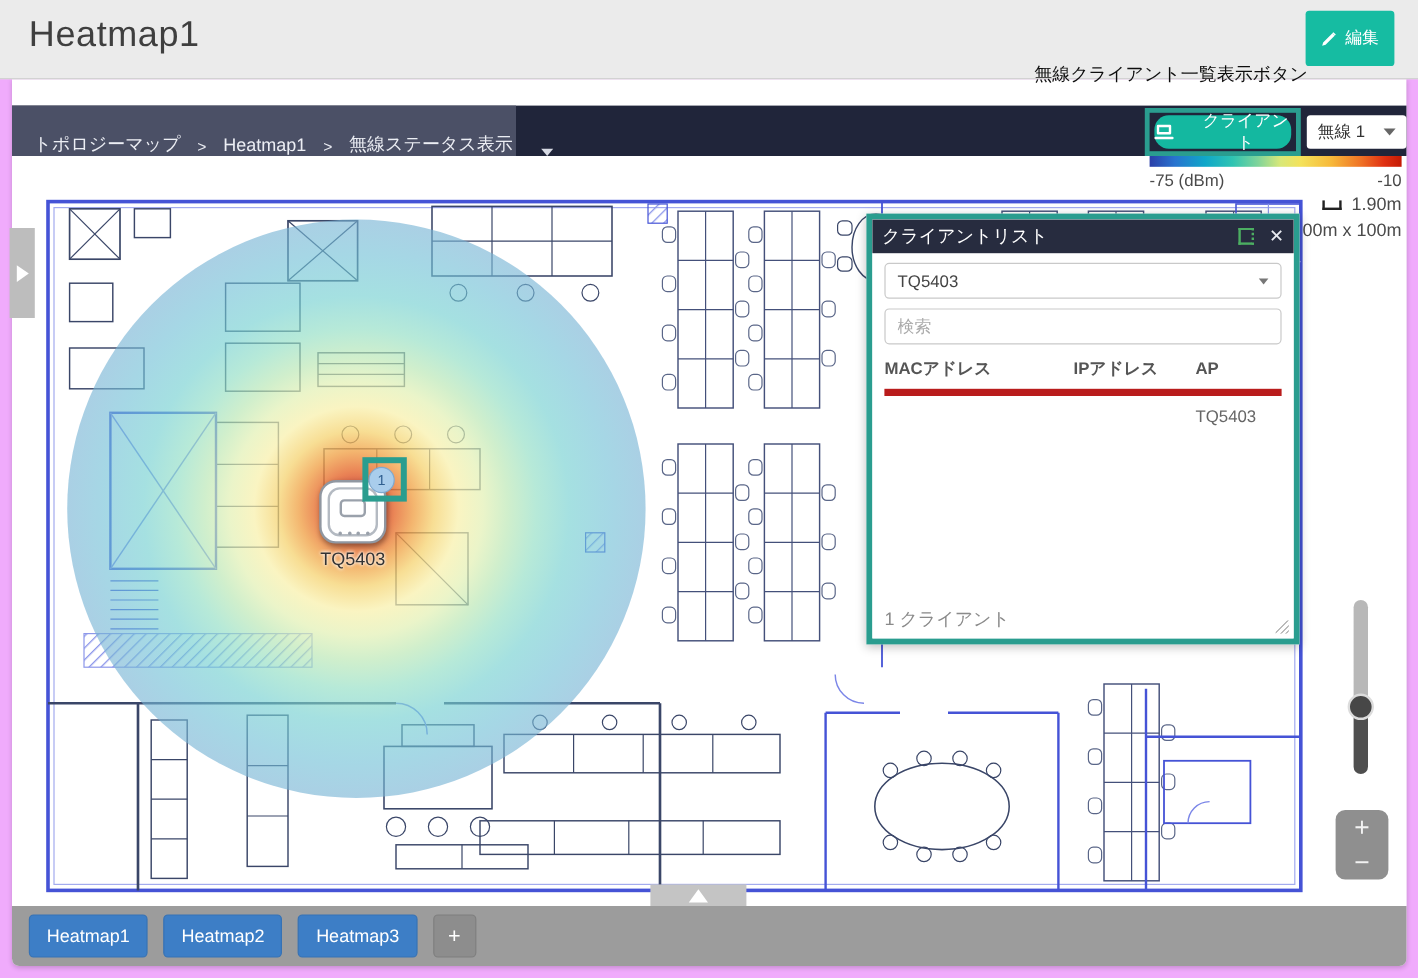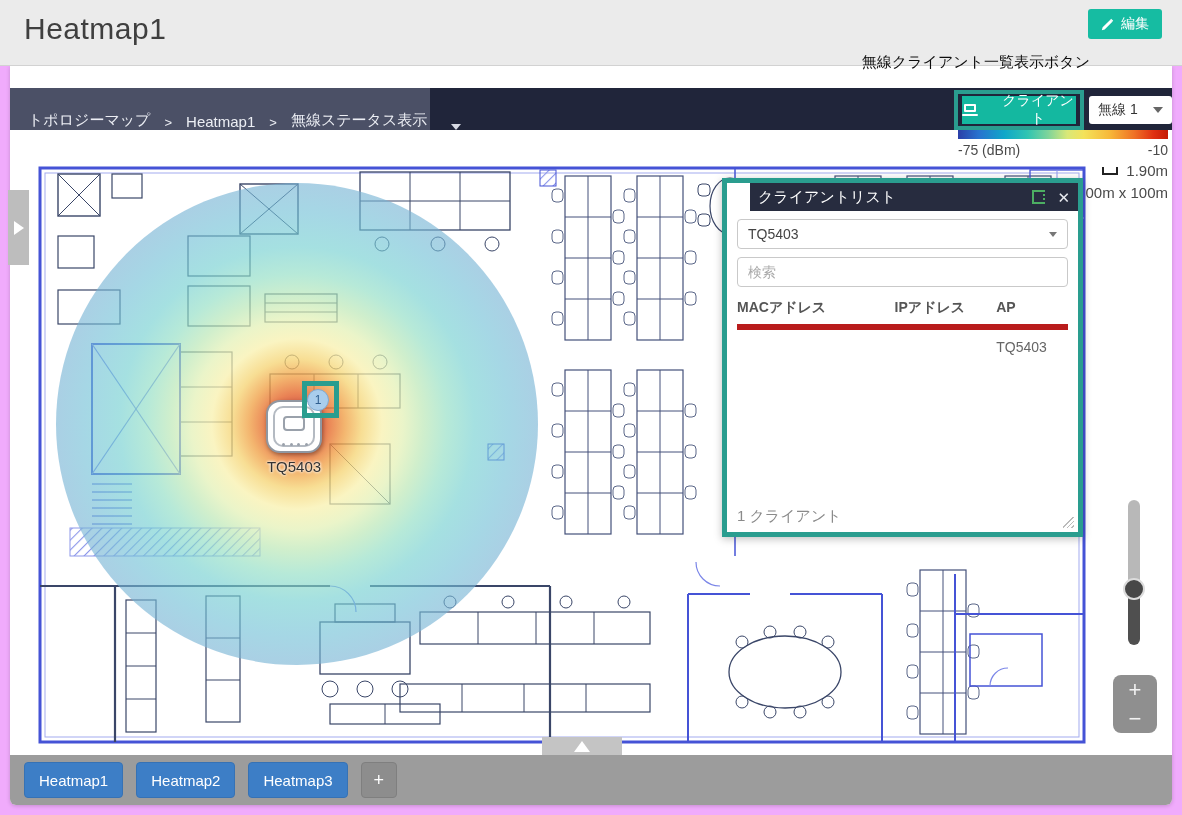--- a/index.html
+++ b/index.html
@@ -2,34 +2,34 @@
 <html><head>
 <meta charset="utf-8">
 <style>
   * { margin:0; padding:0; box-sizing:border-box; }
   html,body { width:1182px; height:815px; font-family:"Liberation Sans","DejaVu Sans",sans-serif; background:#ebebeb; overflow:hidden; }
   #app { position:relative; width:1182px; height:815px; background:#f0abfc; }
 
   
   .header { position:absolute; left:0; top:0; width:1182px; height:66px; background:#ebebeb; border-bottom:1px solid #d2d2d2; z-index:5; }
   .page-title { position:absolute; left:24px; top:12px; font-size:30px; font-weight:400; color:#3f3f3f; letter-spacing:0.5px; }
-  .edit-btn { position:absolute; right:20px; top:9px; height:30px; background:#16bca2; color:#fff; border:none; border-radius:3px; padding:0 13px; font-size:14px; display:flex; align-items:center; gap:7px; cursor:pointer; }
+  .edit-btn { position:absolute; right:20px; top:9px; height:46px; background:#16bca2; color:#fff; border:none; border-radius:3px; padding:0 13px; font-size:14px; display:flex; align-items:center; gap:7px; cursor:pointer; }
   .annotation-label { position:absolute; right:92px; top:53px; font-size:15px; color:#0d0d0d; font-weight:500; z-index:60; }
 
   
   .card { position:absolute; left:10px; top:66px; width:1162px; height:739px; background:#fff; border-radius:0 0 6px 6px; box-shadow:0 1px 4px rgba(0,0,0,0.18); }
 
   
   .toolbar { position:absolute; left:0; top:22px; width:1162px; height:42px; background:#20253a; z-index:20; }
   .breadcrumb-seg { position:absolute; left:0; top:0; width:420px; height:42px; background:#4b5066; display:flex; align-items:flex-end; padding-left:18px; gap:14px; }
   .crumb { color:#eceef4; font-size:15px; white-space:nowrap; cursor:pointer; }
   .crumb-sep { color:#eceef4; font-size:13px; }
   .dd-caret { width:0; height:0; border-left:5px solid transparent; border-right:5px solid transparent; border-top:6px solid #d7dae4; display:inline-block; margin-left:10px; }
   .client-hl-box { position:absolute; left:944px; top:2px; width:130px; height:40px; border:4px solid #2a9d8f; z-index:25; }
-  .client-btn { position:absolute; left:952px; top:8px; width:114px; height:28px; background:#14b8a0; border:none; border-radius:0; color:#fff; font-size:14px; display:flex; align-items:center; justify-content:center; gap:24px; cursor:pointer; z-index:26; }
+  .client-btn { position:absolute; left:952px; top:8px; width:114px; height:28px; background:#14b8a0; border:none; border-radius:12px; color:#fff; font-size:14px; display:flex; align-items:center; justify-content:center; gap:24px; cursor:pointer; z-index:26; }
   .laptop-icon { width:16px; height:12px; position:relative; }
   .laptop-icon .scr { position:absolute; left:2px; top:0; width:12px; height:8px; border:2px solid #fff; border-radius:1px; }
   .laptop-icon .base { position:absolute; left:0; bottom:0; width:16px; height:2px; background:#fff; border-radius:1px; }
   .radio-select { position:absolute; left:1079px; top:8px; width:83px; height:28px; background:#fff; border-radius:3px; display:flex; align-items:center; padding:0 9px; font-size:14px; color:#333; cursor:pointer; z-index:21; }
   .radio-select .dd-caret { border-top-color:#666; margin-left:auto; }
 
   
   .legend-bar { position:absolute; left:948px; top:64px; width:210px; height:9px; z-index:15;
     background:linear-gradient(90deg,#2b3fa8 0%,#2873cf 10%,#0fa7c9 22%,#2fc4b2 33%,#7fd49a 43%,#d9e878 52%,#f4e25a 60%,#f7b93a 72%,#ef7125 84%,#e03112 93%,#c41a05 100%); }
   .legend-labels { position:absolute; left:948px; top:76px; width:210px; display:flex; justify-content:space-between; font-size:14px; color:#4a4a4a; z-index:15; }
@@ -57,21 +57,21 @@
   .ap-pill { position:absolute; left:15px; top:14px; width:22px; height:15px; border:2px solid #9aa1ab; border-radius:4px; background:#fff; }
   .ap-dots { position:absolute; left:14px; bottom:5px; width:26px; display:flex; justify-content:space-between; }
   .ap-dots i { width:3px; height:3px; background:#9aa1ab; border-radius:50%; }
   .ap-label { position:absolute; left:236px; top:328px; width:96px; text-align:center; font-size:15px; color:#333; z-index:4; text-shadow:0 0 3px #fff,0 0 3px #fff; }
   .badge-hl-box { position:absolute; left:292px; top:251px; width:37px; height:37px; border:5px solid #2a9d8f; z-index:6; }
   .client-badge { position:absolute; left:297px; top:259px; width:22px; height:22px; background:#a9cdec; border:1px solid #7fa9cf; border-radius:50%; color:#2f5f8f; font-size:12px; display:flex; align-items:center; justify-content:center; z-index:7; cursor:pointer; }
 
   
   .panel-hl-box { position:absolute; left:712px; top:48px; width:361px; height:359px; border:5px solid #2a9d8f; z-index:30; background:#fff; box-shadow:0 2px 8px rgba(0,0,0,0.25); }
   .panel { position:absolute; inset:0; background:#fff; display:flex; flex-direction:column; }
-  .panel-header { height:28px; background:#272c3f; color:#fff; display:flex; align-items:center; padding:0 8px; font-size:15px; cursor:move;margin-left:23px; }
+  .panel-header { height:28px; background:#272c3f; color:#fff; display:flex; align-items:center; padding:0 8px; font-size:15px; cursor:move; }
   .panel-header-icons { margin-left:auto; display:flex; align-items:center; gap:12px; }
   .dock-icon { width:13px; height:14px; border:2px solid #4cae62; border-right:2px dotted #4cae62; display:inline-block; cursor:pointer; }
   .close-icon { color:#e8eaf0; font-size:15px; font-weight:bold; cursor:pointer; line-height:1; }
   .panel-body { flex:1; position:relative; padding:8px 10px 0 10px; }
   .panel-select { height:30px; border:1px solid #c9c9c9; border-radius:4px; display:flex; align-items:center; padding:0 10px; font-size:14px; color:#444; margin-bottom:8px; cursor:pointer; }
   .panel-select .dd-caret { border-top-color:#777; margin-left:auto; border-left-width:4px; border-right-width:4px; border-top-width:5px; }
   .panel-search { height:30px; width:100%; border:1px solid #c9c9c9; border-radius:4px; padding:0 10px; font-size:14px; color:#444; margin-bottom:6px; }
   .panel-search::placeholder { color:#aaa; }
   .tbl-head { display:flex; font-size:14px; font-weight:bold; color:#555; padding:6px 0 7px 0; border-bottom:6px solid #b91c1c; }
   .tbl-row { display:flex; align-items:center; font-size:14px; color:#666; padding:9px 0; }

